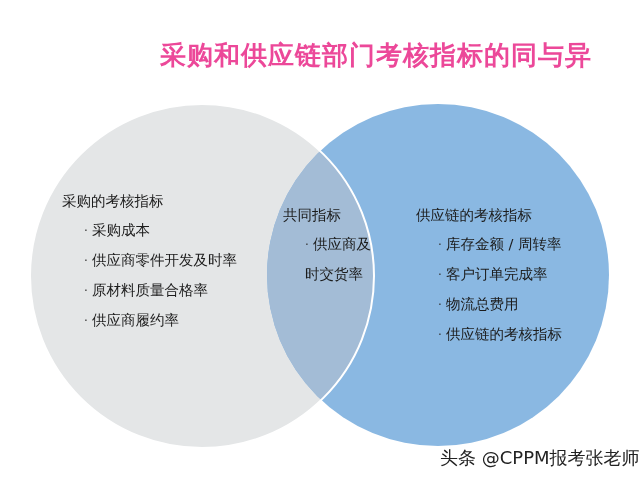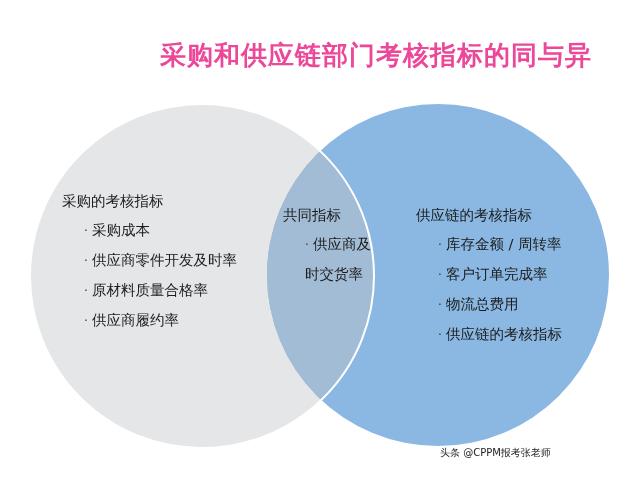--- a/index.html
+++ b/index.html
@@ -53,21 +53,21 @@
       font-size: 12px;
       color: #333;
     }
     .left-block { left: 62px; top: 187px; }
     .mid-block { left: 283px; top: 201px; }
     .right-block { left: 416px; top: 201px; }
     .watermark {
       position: absolute;
       left: 440px;
       top: 446px;
-      font-size: 10px;
+      font-size: 18px;
       color: #222222;
       white-space: nowrap;
       letter-spacing: 0px;
     }
   </style>
 </head>
 <body>
 
 <svg class="venn" width="640" height="480" viewBox="0 0 640 480" xmlns="http://www.w3.org/2000/svg">
   <defs>

